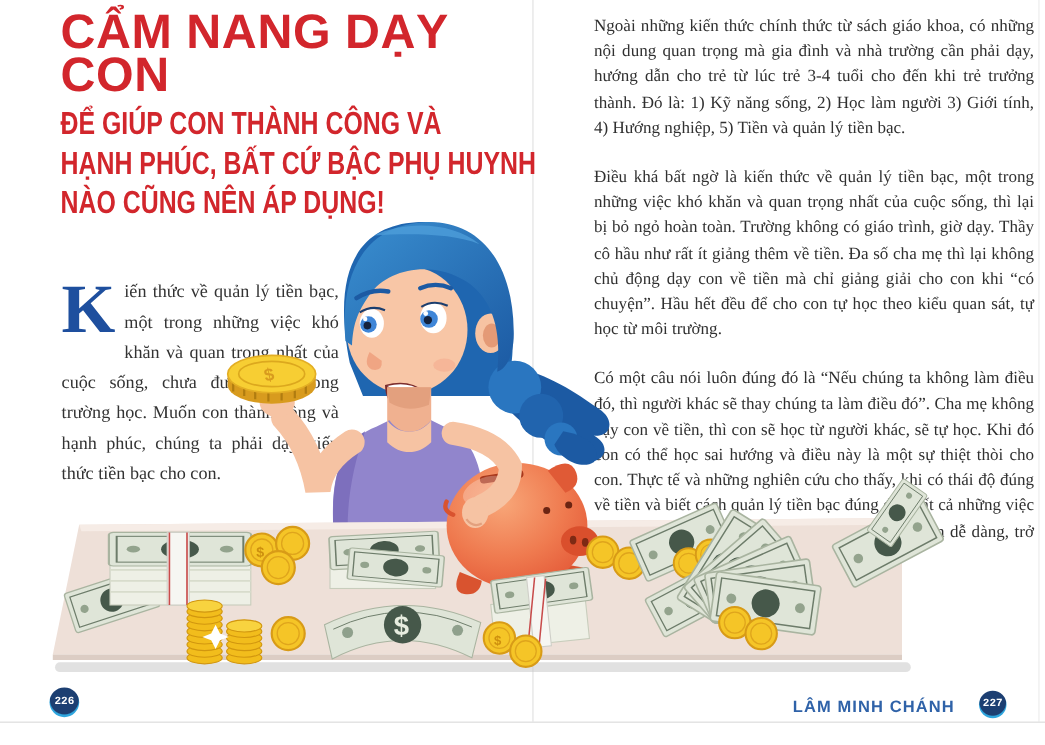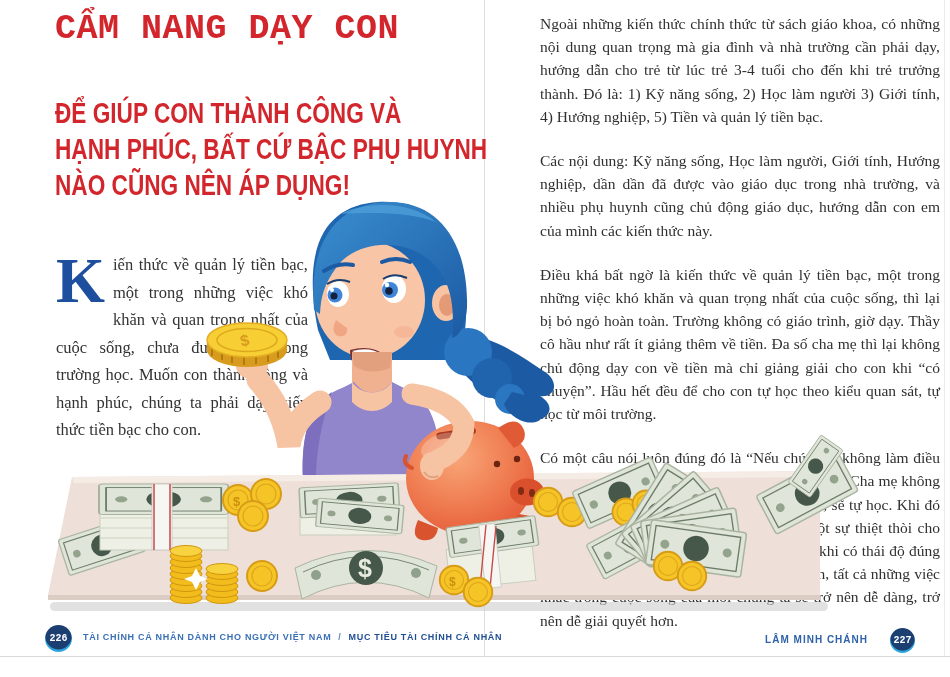--- a/index.html
+++ b/index.html
@@ -8,22 +8,22 @@
     font-family:"Liberation Serif",serif;color:#2b2b2b;
   }
   .edge{position:absolute;background:#d9d9d9;}
   #center-divider{left:484px;top:0;width:1px;height:656px;opacity:.85;}
   #bottom-rule{left:0;top:656px;width:950px;height:1px;}
   #right-rule{left:944px;top:0;width:1px;height:656px;opacity:.5;}
 
   
   #title{
     position:absolute;left:55px;top:10px;width:430px;
-    font-family:Liberation Mono, monospace;font-weight:bold;
-    font-size:35px;line-height:39px;letter-spacing:.5px;color:#d2262c;
+    font-family:Liberation Sans, sans-serif;font-weight:bold;
+    font-size:44px;line-height:39px;letter-spacing:.5px;color:#d2262c;
   }
   #subtitle{position:absolute;left:55px;top:95px;width:430px;color:#d2262c;}
   #subtitle .sline{
     font-family:"Liberation Sans",sans-serif;font-weight:bold;font-size:29px;
     line-height:36px;white-space:nowrap;transform:scaleX(.78);transform-origin:left center;
   }
   #intro{
     position:absolute;left:56px;top:251px;width:252px;
     font-size:16.5px;line-height:27.5px;text-align:justify;color:#333;
   }
@@ -53,21 +53,21 @@
   #badge-right{left:878px;top:628px;width:25px;height:25px;margin-left:12px;}
   #footer-left{
     position:absolute;left:83px;top:632px;
     font-family:"Liberation Sans",sans-serif;font-size:9px;font-weight:bold;
     letter-spacing:.7px;color:#3a70b5;white-space:nowrap;
   }
   #footer-left .sep{color:#5b85b9;margin:0 7px;}
   #footer-left .chapter{color:#1f4e93;}
   #footer-author{
     position:absolute;left:0;top:634px;width:868px;text-align:right;
-    font-family:"Liberation Sans",sans-serif;font-size:10px;font-weight:bold;
+    font-family:"Liberation Sans",sans-serif;font-size:15px;font-weight:bold;
     letter-spacing:1px;color:#2f62a8;white-space:nowrap;
   }
 </style>
 </head>
 <body>
 
 <div id="spread">
 
   <div id="center-divider" class="edge"></div>
   <div id="bottom-rule" class="edge"></div>
@@ -82,21 +82,20 @@
     <div class="sline">HẠNH PHÚC, BẤT CỨ BẬC PHỤ HUYNH</div>
     <div class="sline">NÀO CŨNG NÊN ÁP DỤNG!</div>
   </div>
 
   <div id="intro">
     <span class="dropcap">K</span><span>iến thức về quản lý tiền bạc, một trong những việc khó khăn và quan trọng nhất của cuộc sống, chưa được dạy trong trường học. Muốn con thành công và hạnh phúc, chúng ta phải dạy kiến thức tiền bạc cho con.</span>
   </div>
 
   <div id="right-col">
     <p>Ngoài những kiến thức chính thức từ sách giáo khoa, có những nội dung quan trọng mà gia đình và nhà trường cần phải dạy, hướng dẫn cho trẻ từ lúc trẻ 3-4 tuổi cho đến khi trẻ trưởng thành.  Đó là: 1) Kỹ năng sống, 2) Học làm người 3) Giới tính, 4) Hướng nghiệp, 5) Tiền và quản lý tiền bạc.</p>
-    <p>Các nội dung: Kỹ năng sống, Học làm người, Giới tính, Hướng nghiệp, dần dần đã được vào giáo dục trong nhà trường, và nhiều phụ huynh cũng chủ động giáo dục, hướng dẫn con em của mình các kiến thức này.</p>
     <p>Điều khá bất ngờ là kiến thức về quản lý tiền bạc, một trong những việc khó khăn và quan trọng nhất của cuộc sống, thì lại bị bỏ ngỏ hoàn toàn. Trường không có giáo trình, giờ dạy. Thầy cô hầu như rất ít giảng thêm về tiền. Đa số cha mẹ thì lại không chủ động dạy con về tiền mà chỉ giảng giải cho con khi “có chuyện”. Hầu hết đều để cho con tự học theo kiểu quan sát, tự học từ môi trường.</p>
     <p>Có một câu nói luôn đúng đó là “Nếu chúng ta không làm điều đó, thì người khác sẽ thay chúng ta làm điều đó”. Cha mẹ không dạy con về tiền, thì con sẽ học từ người khác, sẽ tự học. Khi đó con có thể học sai hướng và điều này là một sự thiệt thòi cho con. Thực tế và những nghiên cứu cho thấy, khi có thái độ đúng về tiền và biết cách quản lý tiền bạc đúng đắn, tất cả những việc khác trong cuộc sống của mỗi chúng ta sẽ trở nên dễ dàng, trở nên dễ giải quyết hơn.</p>
   </div>
 
   <svg id="illustration" viewBox="0 0 950 677">
     <defs>
       <radialGradient id="pg" cx="40%" cy="32%" r="80%">
         <stop offset="0%" stop-color="#f8a678"></stop>
           <stop offset="55%" stop-color="#ef7a4f"></stop>
           <stop offset="100%" stop-color="#e25434"></stop>
@@ -288,21 +287,18 @@
     <g>
       <path d="M412,394 Q452,400 464,424 Q464,448 438,460" stroke="#f6c3a3" stroke-width="21" fill="none" stroke-linecap="round"></path>
       <ellipse cx="432" cy="466" rx="12" ry="14" fill="#f6c3a3"></ellipse>
       <path d="M424,472 q6,8 14,4" stroke="#e3a07e" stroke-width="2" fill="none"></path>
     </g>
   </svg>
 
   <div id="badge-left" class="badge">
     <span>226</span>
   </div>
-  <div id="footer-left">
-    <span>TÀI CHÍNH CÁ NHÂN DÀNH CHO NGƯỜI VIỆT NAM</span><span class="sep">/</span><span class="chapter">MỤC TIÊU TÀI CHÍNH CÁ NHÂN</span>
-  </div>
   <div id="footer-author">LÂM MINH CHÁNH</div>
   <div id="badge-right" class="badge">
     <span>227</span>
   </div>
 
 </div>
 
 </body></html>

